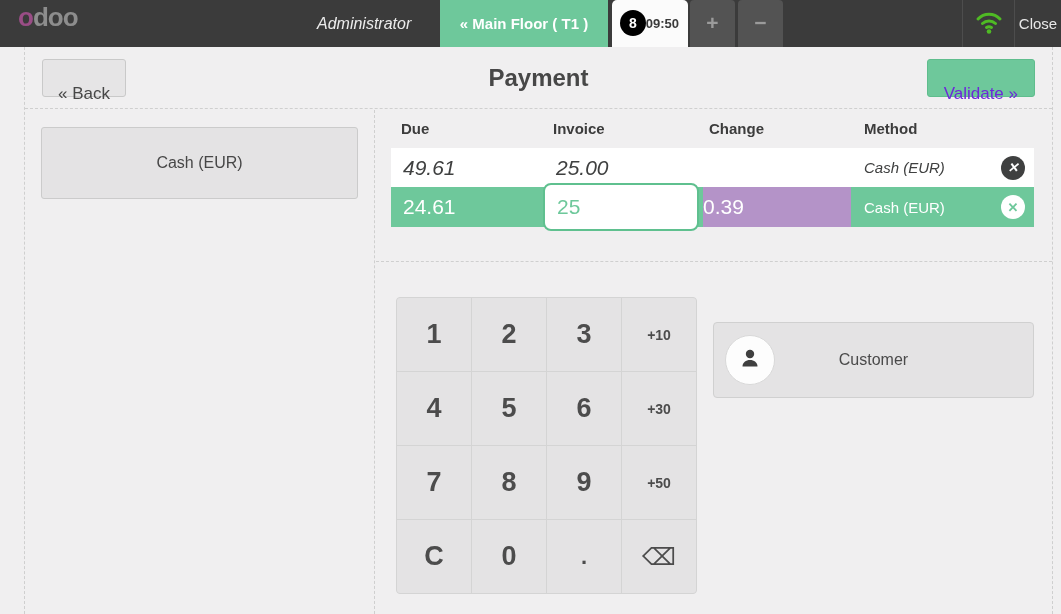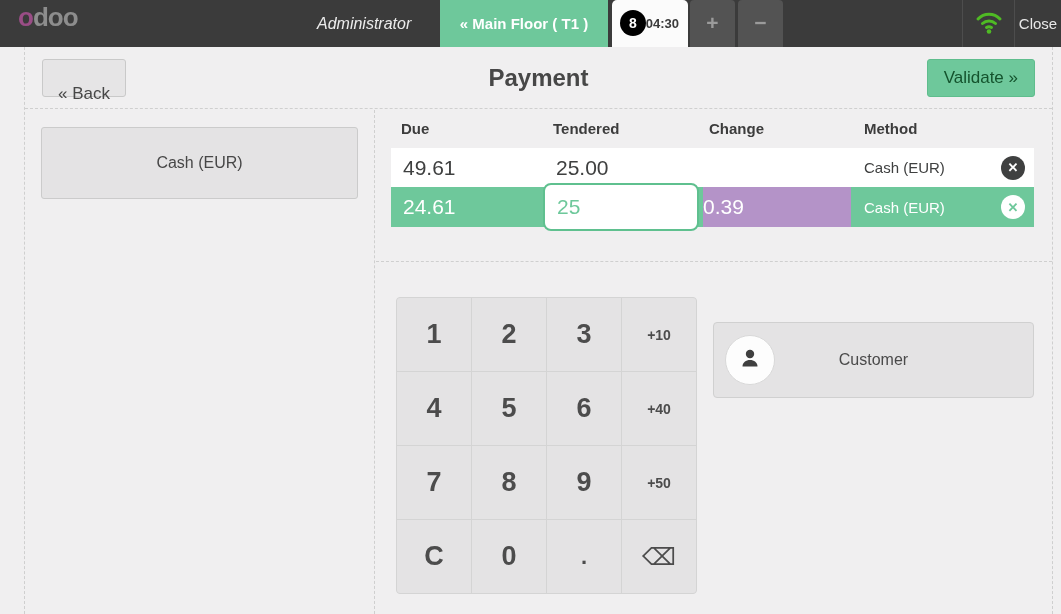--- a/index.html
+++ b/index.html
@@ -23,38 +23,38 @@
   .wifi-box { width:52px; height:47px; border-left:1px solid #4d4d4d; display:flex; align-items:center; justify-content:center; }
   .close-box { width:47px; height:47px; border-left:1px solid #4d4d4d; color:#e8e8e8; font-size:15px; line-height:47px; text-align:center; cursor:pointer; }
 
   
   .screen { position:absolute; top:47px; left:0; width:1061px; height:567px; }
   .screen-inner { position:absolute; left:24px; top:0; width:1029px; height:567px; border-left:1px dashed #cfcfcf; border-right:1px dashed #cfcfcf; }
 
   .header-strip { position:absolute; top:0; left:0; right:0; height:62px; border-bottom:1px dashed #cfcfcf; }
   .back-btn { position:absolute; left:17px; top:12px; height:38px; padding:16px 15px; background:#e6e5e6; border:1px solid #c9c9c9; border-radius:3px; font-size:17px; color:#474747; line-height:36px; cursor:pointer; }
   .page-title { position:absolute; left:0; right:0; top:0; height:62px; line-height:62px; text-align:center; font-size:24px; font-weight:bold; color:#474747; }
-  .validate-btn { position:absolute; right:17px; top:12px; height:38px; padding:0 16px; background:#6ec89b; border:1px solid #5fbd8d; border-radius:3px; font-size:17px; color:#14532d; line-height:36px; cursor:pointer; }
+  .validate-btn { position:absolute; right:17px; top:12px; height:38px; padding:16px 16px; background:#6ec89b; border:1px solid #5fbd8d; border-radius:3px; font-size:17px; color:#6d28d9; line-height:36px; cursor:pointer; }
 
   .body-area { position:absolute; top:63px; left:0; right:0; bottom:0; }
   .leftpane { position:absolute; left:0; top:0; width:350px; bottom:0; border-right:1px dashed #cfcfcf; }
   .method-btn { position:absolute; left:16px; top:17px; width:317px; height:72px; background:#e4e3e4; border:1px solid #cbcbcb; border-radius:3px; display:flex; align-items:center; justify-content:center; font-size:16px; color:#474747; cursor:pointer; }
 
   .rightpane { position:absolute; left:351px; top:0; right:0; bottom:0; }
   .lines-section { position:absolute; top:0; left:0; right:0; height:152px; border-bottom:1px dashed #cfcfcf; }
   .lines-table { position:absolute; left:15px; top:10px; width:643px; }
   .lines-header { display:flex; height:28px; font-size:15px; font-weight:bold; color:#3c3c3c; }
   .hc { padding-left:10px; }
   .hc-due { width:155px; }
   .hc-tendered { width:157px; padding-left:7px; }
   .hc-change { width:148px; padding-left:6px; }
   .hc-method { width:183px; padding-left:13px; }
 
   .line-row { display:flex; align-items:stretch; font-size:21px; color:#3f4040; }
-  .row-white { background:#ffffff; height:39px; }
+  .row-white { background:#ffffff; height:39px;font-style:italic; }
   .row-selected { background:#6ec89b; height:40px; color:#fff; }
   .cell { display:flex; align-items:center; }
   .cell-due { width:155px; padding-left:12px; }
   .cell-tendered { width:157px; padding-left:10px; position:relative; }
   .cell-change { width:148px; padding-left:0; }
   .cell-method { width:183px; font-size:15px; padding-left:13px; }
   .row-selected .cell-change { background:#b493c8; color:#fff; }
   .method-label { flex:1; text-align:left; }
   .delete-btn { width:24px; height:24px; border-radius:50%; margin-right:9px; display:flex; align-items:center; justify-content:center; font-size:13px; font-weight:bold; cursor:pointer; flex:0 0 auto; }
   .delete-dark { background:#3f4040; color:#fff; }
@@ -78,21 +78,21 @@
 <body>
 
 <div class="app">
 
   <div class="topbar">
     <div class="logo"><span class="o1">o</span><span>doo</span></div>
     <div class="admin-name">Administrator</div>
     <div class="floor-btn">« Main Floor ( T1 )</div>
     <div class="order-tab">
       <div class="order-count">8</div>
-      <div class="order-time">04:30</div>
+      <div class="order-time">09:50</div>
     </div>
     <div class="tab-btn plus"><span>+</span></div>
     <div class="tab-btn minus"><span>−</span></div>
     <div class="status-right">
       <div class="wifi-box">
         <span>
           <svg width="30" height="27" viewBox="0 0 30 27">
             <g fill="none" stroke="#4fba24" stroke-width="3" stroke-linecap="round">
               <path d="M4 11 a15 15 0 0 1 22 0"></path>
               <path d="M8.5 15.5 a9.5 9.5 0 0 1 13 0"></path>
@@ -120,21 +120,21 @@
         <div class="leftpane">
           <div class="method-btn">Cash (EUR)</div>
         </div>
 
         <div class="rightpane">
 
           <div class="lines-section">
             <div class="lines-table">
               <div class="lines-header">
                 <div class="hc hc-due">Due</div>
-                <div class="hc hc-tendered">Tendered</div>
+                <div class="hc hc-tendered">Invoice</div>
                 <div class="hc hc-change">Change</div>
                 <div class="hc hc-method">Method</div>
               </div>
 
               <div class="line-row row-white">
                 <div class="cell cell-due">49.61</div>
                 <div class="cell cell-tendered">25.00</div>
                 <div class="cell cell-change"></div>
                 <div class="cell cell-method">
                   <span class="method-label">Cash (EUR)</span>
@@ -163,21 +163,21 @@
           <div class="lower">
 
             <div class="numpad">
               <div class="numpad-key">1</div>
               <div class="numpad-key">2</div>
               <div class="numpad-key">3</div>
               <div class="numpad-key key-mode">+10</div>
               <div class="numpad-key">4</div>
               <div class="numpad-key">5</div>
               <div class="numpad-key">6</div>
-              <div class="numpad-key key-mode">+40</div>
+              <div class="numpad-key key-mode">+30</div>
               <div class="numpad-key">7</div>
               <div class="numpad-key">8</div>
               <div class="numpad-key">9</div>
               <div class="numpad-key key-mode">+50</div>
               <div class="numpad-key">C</div>
               <div class="numpad-key">0</div>
               <div class="numpad-key key-dot">.</div>
               <div class="numpad-key key-backspace">
                   <span>⌫</span>
                 </div>

